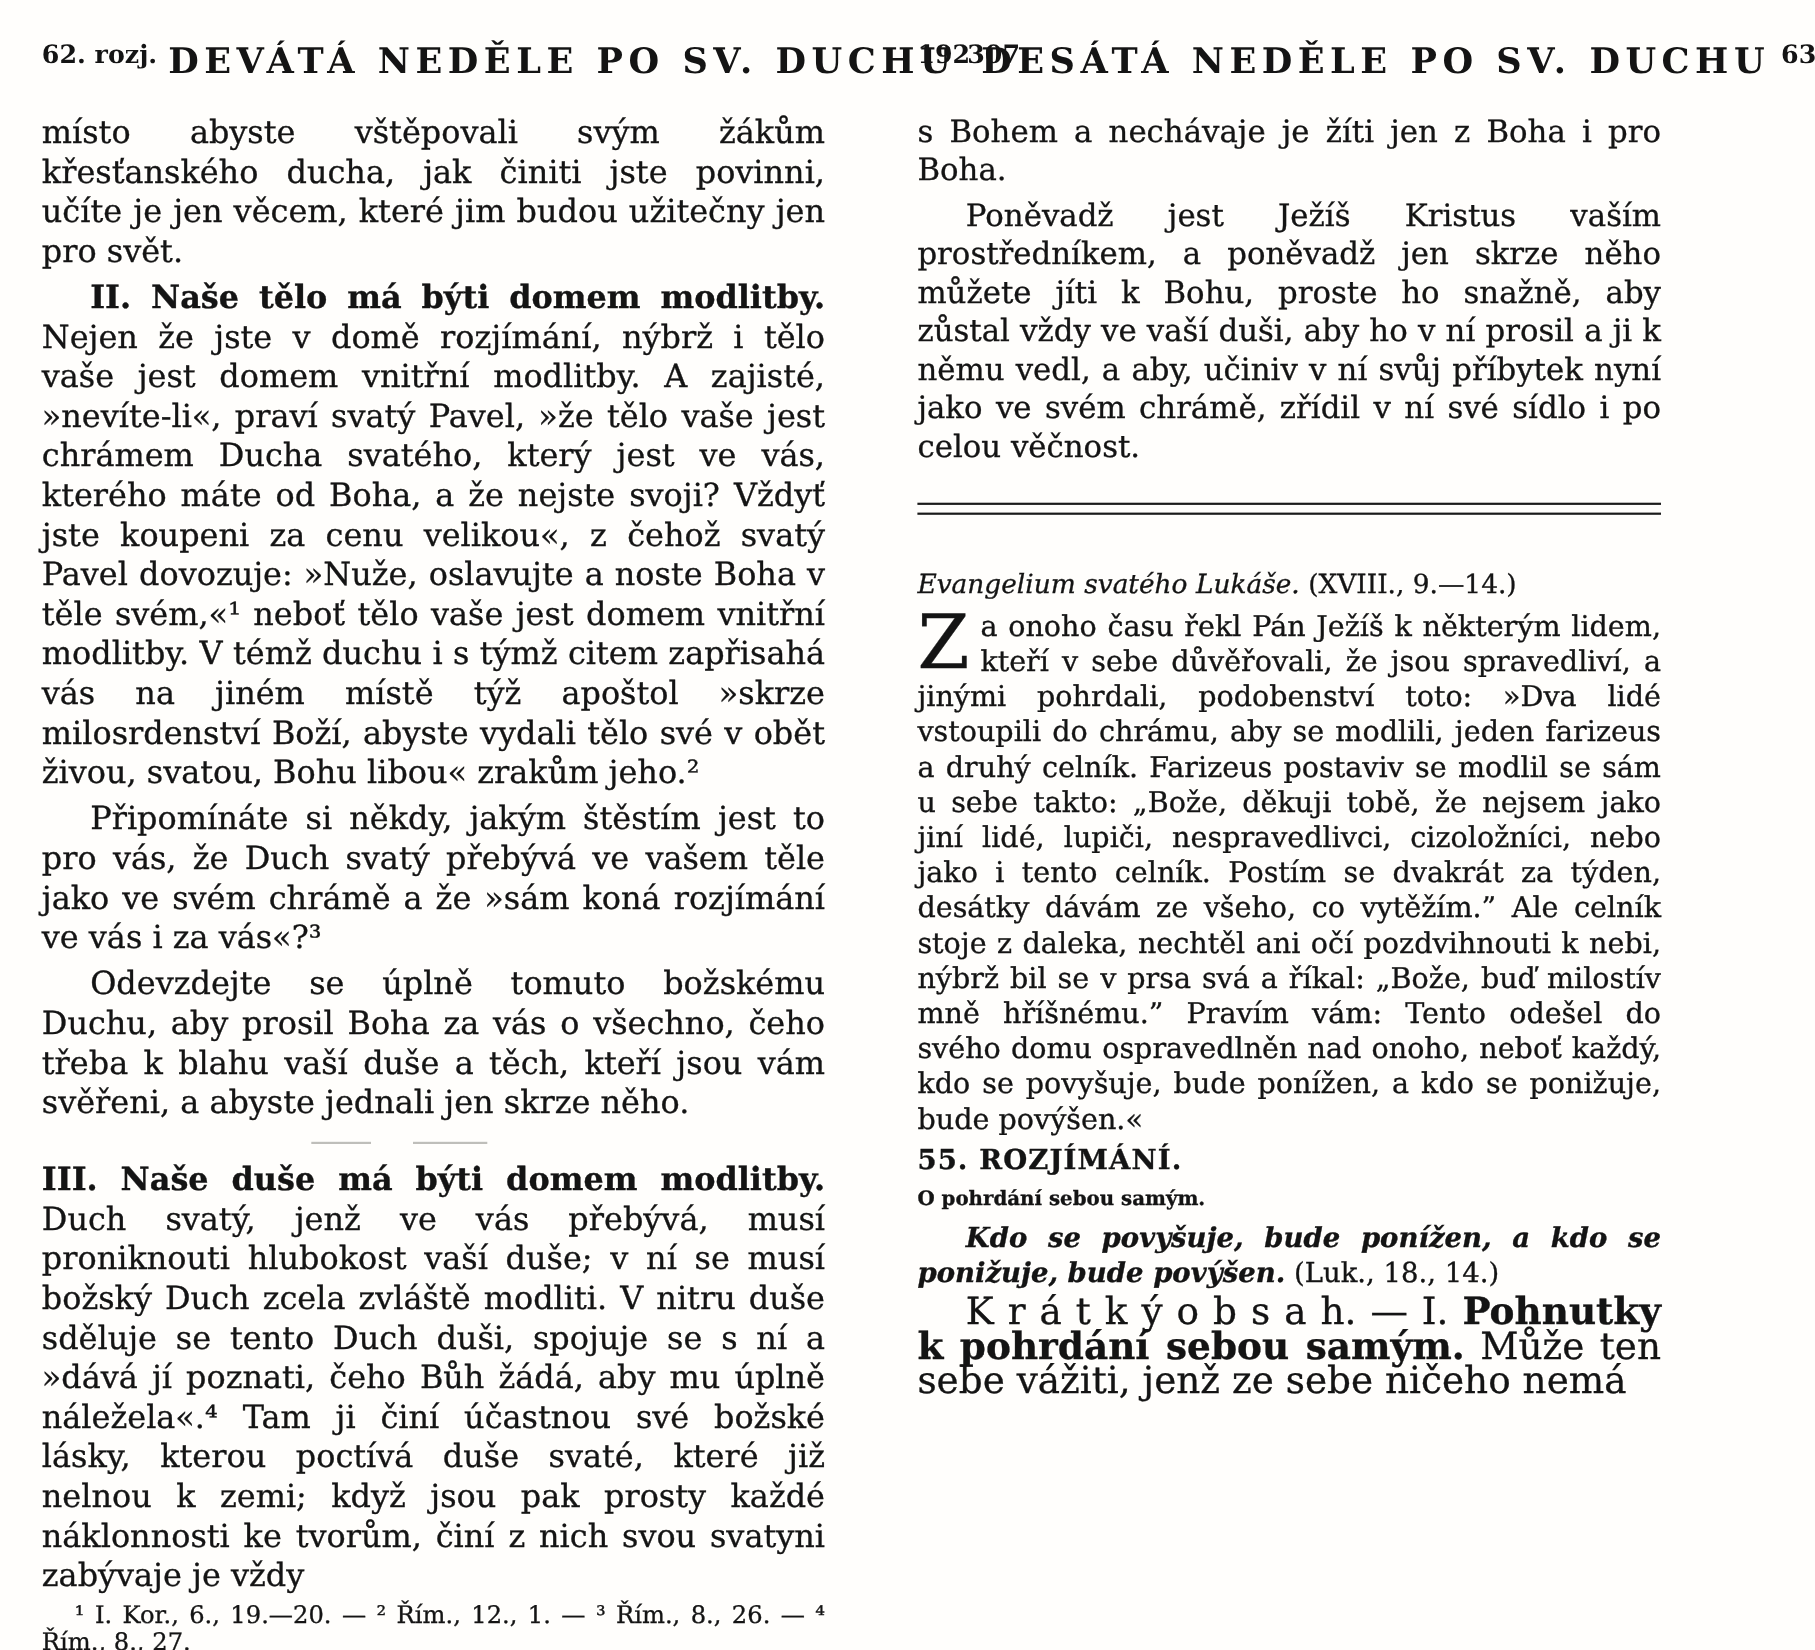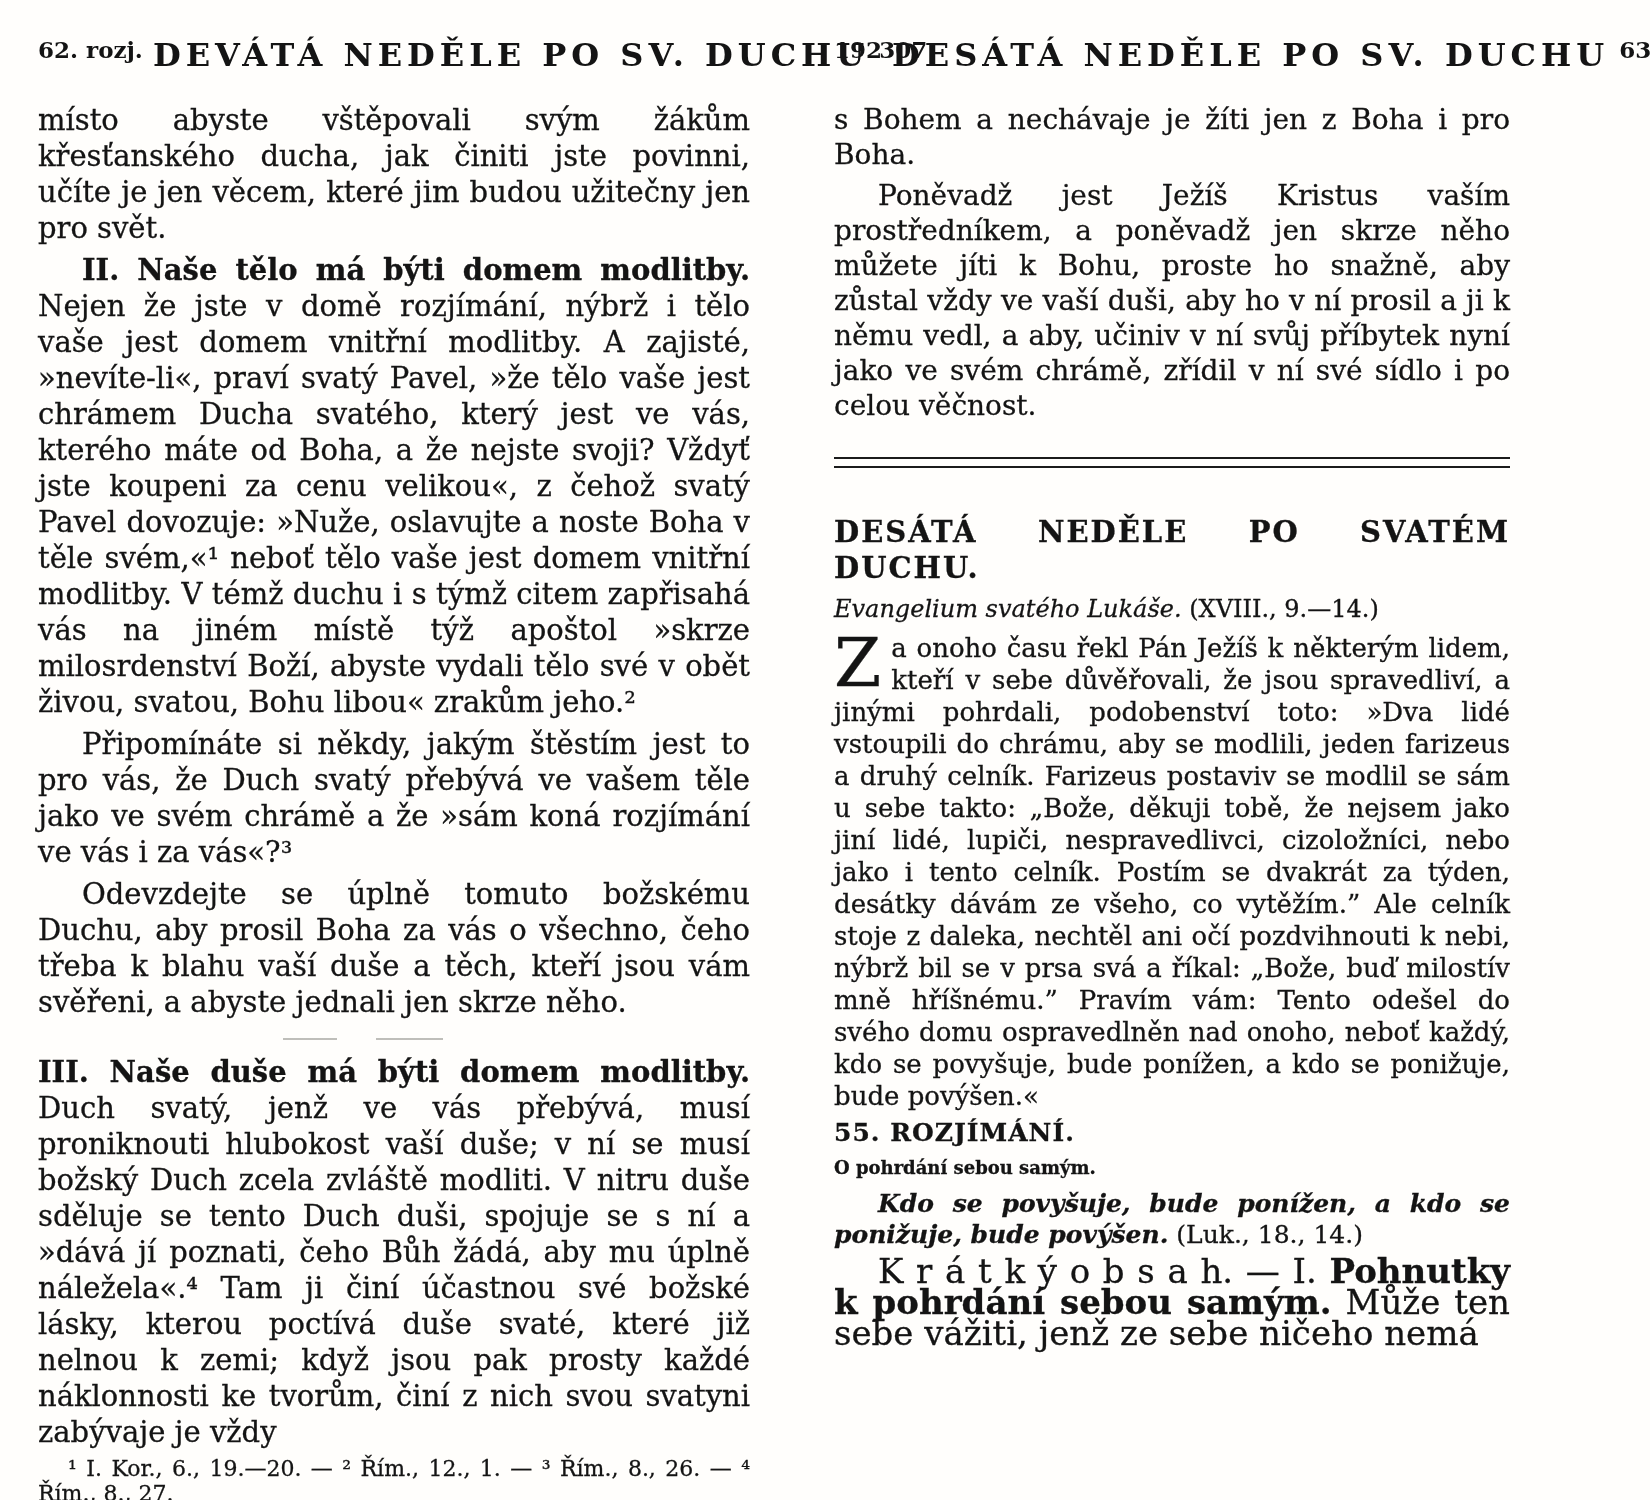--- a/index.html
+++ b/index.html
@@ -119,21 +119,20 @@
   <section class="page right">
     <header class="page-header">
       <span class="hdr-side">192</span>
       <span class="hdr-title">DESÁTÁ NEDĚLE PO SV. DUCHU</span>
       <span class="hdr-side">63. rozj.</span>
     </header>
     <div class="column-body" id="right-body">
         <p class="blk body"><span class="seg">s Bohem a nechávaje je žíti jen z Boha i pro Boha.</span></p>
         <p class="blk body indent"><span class="seg">Poněvadž jest Ježíš Kristus vaším prostředníkem, a poněvadž jen skrze něho můžete jíti k Bohu, proste ho snažně, aby zůstal vždy ve vaší duši, aby ho v ní prosil a ji k němu vedl, a aby, učiniv v ní svůj příbytek nyní jako ve svém chrámě, zřídil v ní své sídlo i po celou věčnost.</span></p>
         <div class="double-rule"></div>
-        <p class="blk section-title"><span class="seg">DESÁTÁ NEDĚLE PO SVATÉM DUCHU.</span></p>
         <p class="blk section-subtitle"><span class="seg i">Evangelium svatého Lukáše.</span><span class="seg"> (XVIII., 9.—14.)</span></p>
         <p class="blk gospel"><span class="dropcap">Z</span><span class="seg">a onoho času řekl Pán Ježíš k některým lidem, kteří v sebe důvěřovali, že jsou spravedliví, a jinými pohrdali, podobenství toto: »Dva lidé vstoupili do chrámu, aby se modlili, jeden farizeus a druhý celník. Farizeus postaviv se modlil se sám u sebe takto: „Bože, děkuji tobě, že nejsem jako jiní lidé, lupiči, nespravedlivci, cizoložníci, nebo jako i tento celník. Postím se dvakrát za týden, desátky dávám ze všeho, co vytěžím.” Ale celník stoje z daleka, nechtěl ani očí pozdvihnouti k nebi, nýbrž bil se v prsa svá a říkal: „Bože, buď milostív mně hříšnému.” Pravím vám: Tento odešel do svého domu ospravedlněn nad onoho, neboť každý, kdo se povyšuje, bude ponížen, a kdo se ponižuje, bude povýšen.«</span></p>
         <p class="blk meditation-number"><span class="seg b">55. ROZJÍMÁNÍ.</span></p>
         <p class="blk meditation-subject"><span class="seg b">O pohrdání sebou samým.</span></p>
         <p class="blk quote indent"><span class="seg bi">Kdo se povyšuje, bude ponížen, a kdo se ponižuje, bude povýšen.</span><span class="seg"> (Luk., 18., 14.)</span></p>
         <p class="blk summary indent"><span class="seg">K r á t k ý   o b s a h. — I. </span><span class="seg b">Pohnutky k pohrdání sebou samým.</span><span class="seg"> Může ten sebe vážiti, jenž ze sebe ničeho nemá</span></p>
       </div>
   </section>
 
 </div>

